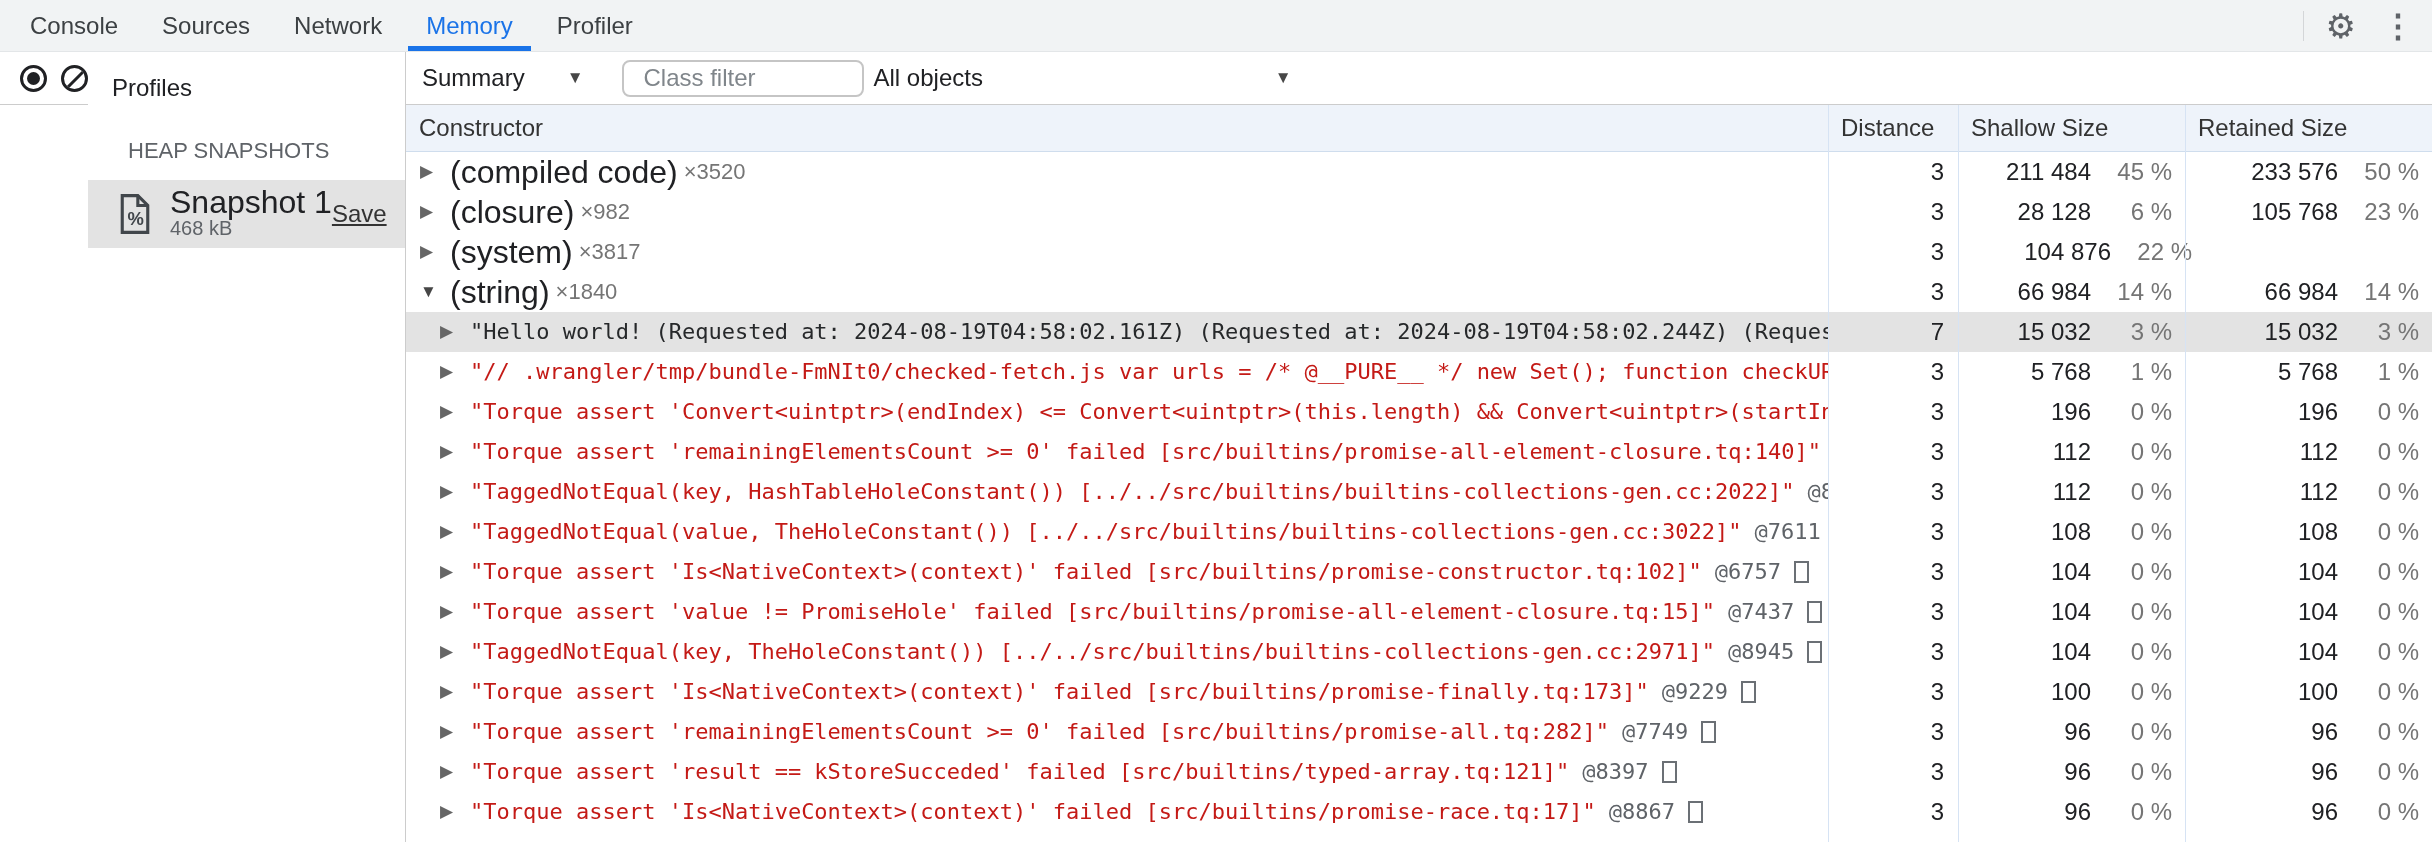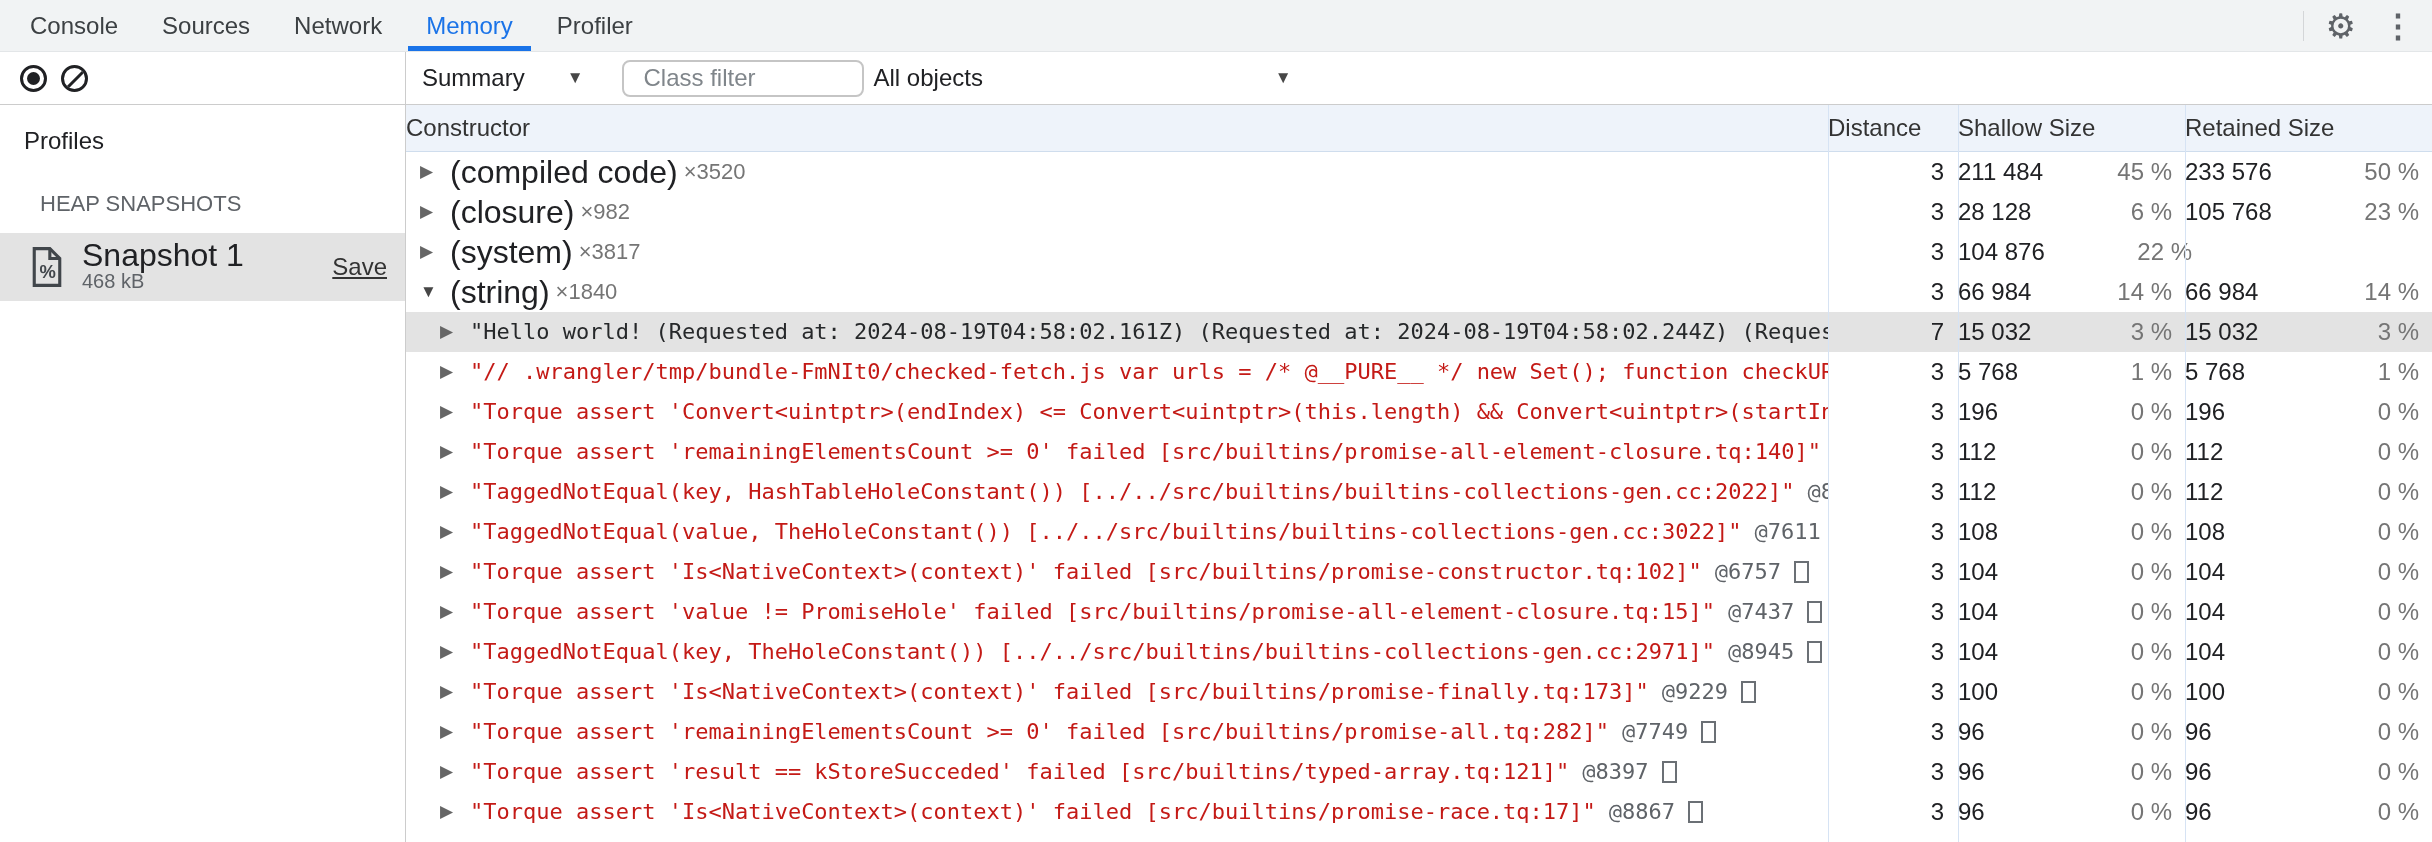--- a/index.html
+++ b/index.html
@@ -15,21 +15,21 @@
   .tab.active { color:#1a73e8; }
   .tab.active::after { content:""; position:absolute; left:4px; right:4px; bottom:0;
                        height:5px; background:#1a73e8; }
   .tabbar-right { display:flex; align-items:center; padding-right:18px; }
   .tb-divider { width:1px; height:30px; background:#d4d6d8; margin-right:22px; }
   .gear { font-size:34px; color:#5f6368; margin-right:26px; line-height:1; }
   .kebab { font-size:32px; color:#5f6368; font-weight:bold; line-height:1; letter-spacing:0; }
 
   
   .main { display:flex; height:790px; }
-  .sidebar { width:406px; border-right:1px solid #ccc; display:flex; flex-direction:column; }
+  .sidebar { width:406px; border-right:1px solid #ccc; display:flex; flex-direction:row; }
   .content { flex:1; display:flex; flex-direction:column; min-width:0; }
 
   
   .side-toolbar { height:53px; border-bottom:1px solid #ccc; display:flex;
                   align-items:center; padding-left:20px; }
   .rec-icon { width:27px; height:27px; border:3px solid #202124; border-radius:50%;
               display:flex; align-items:center; justify-content:center; margin-right:14px; }
   .rec-icon .dot { width:13px; height:13px; background:#202124; border-radius:50%; }
   .clear-icon { width:27px; height:27px; border:3px solid #202124; border-radius:50%;
                 position:relative; overflow:hidden; }
@@ -59,42 +59,42 @@
                   font-family:"Liberation Sans", sans-serif; color:#b91c1c; outline:none; }
   .filter-input::placeholder { color:#80868b; }
   .objects-select { margin-left:10px; width:418px; justify-content:space-between; }
 
   
   .grid { position:relative; flex:1; overflow:hidden; }
   .vline { position:absolute; top:0; bottom:0; width:1px; background:#d6e3f4;
            z-index:3; pointer-events:none; }
   .grid-header { height:47px; background:#eef3fa; border-bottom:1px solid #cfdded;
                  display:flex; align-items:center; position:relative; z-index:1; }
-  .h-cell { font-size:24px; color:#333; height:100%; line-height:46px; }
+  .h-cell { font-size:24px; color:#333; padding-left:13px; height:100%; line-height:46px; }
   .c0 { width:1422px; } .c1 { width:130px; } .c2 { width:227px; } .c3 { width:247px; }
 
   .row { display:flex; height:40px; line-height:40px; position:relative; z-index:1;
          white-space:nowrap; }
   .row.selected { background:#e3e3e3; }
   .cell { height:100%; overflow:hidden; }
   .cons-cell { display:flex; align-items:center; padding-left:14px; }
   .row.child .cons-cell { padding-left:34px; }
   .tri { width:30px; flex:0 0 auto; font-size:17px; color:#666; cursor:pointer; }
   .tri.open { color:#464646; }
   .cat-name { font-size:32px; color:#202124; margin-right:6px; }
   .cat-count { font-size:22px; color:#757575; }
   .str-text { font-family:"DejaVu Sans Mono", monospace; font-size:22px; color:#c41a16; }
   .row.selected .str-text { color:#26282a; }
   .str-id { font-family:"DejaVu Sans Mono", monospace; font-size:22px; color:#5f6368;
             margin-left:13px; }
   .glyph-box { display:inline-block; width:15px; height:22px; border:2px solid #6b7075;
                margin-left:13px; vertical-align:-3px; }
   .dist-cell { text-align:right; padding-right:14px; font-size:24px; color:#202124; }
   .size-cell { display:flex; }
-  .size-num { flex:1; font-size:24px; color:#202124; }
+  .size-num { flex:1; text-align:right; font-size:24px; color:#202124; }
   .size-pct { width:94px; text-align:right; padding-right:13px; font-size:24px; color:#757575; }
 </style>
 </head>
 <body>
 
 <div class="tabbar">
   <div class="tabs">
     <div class="tab">Console</div>
     <div class="tab">Sources</div>
     <div class="tab">Network</div>

